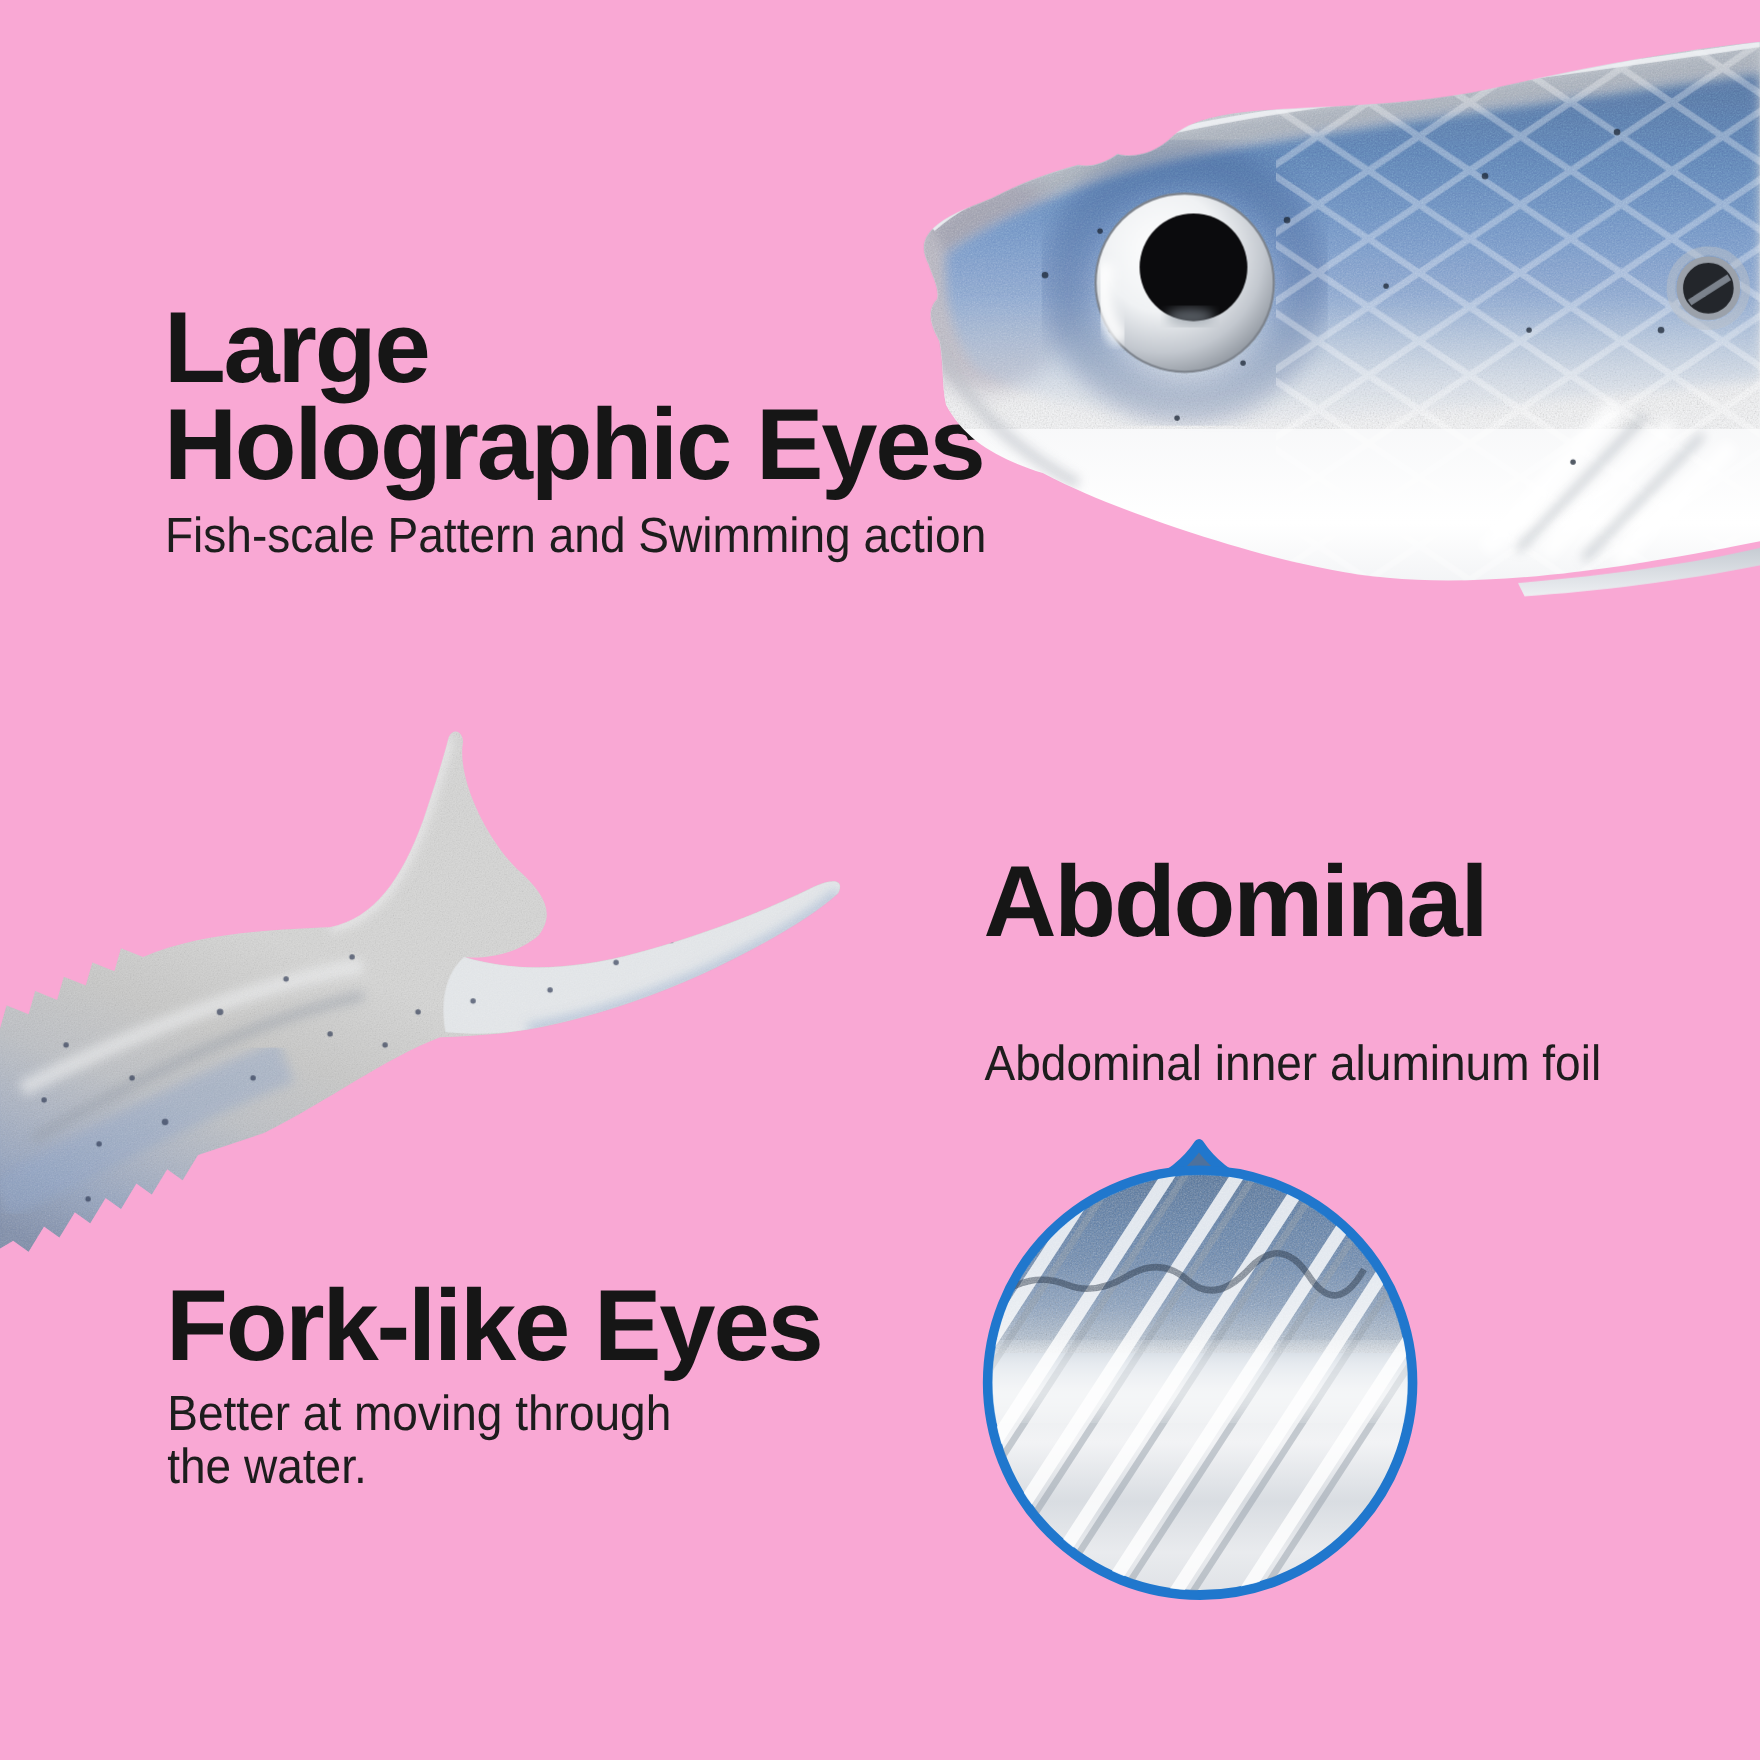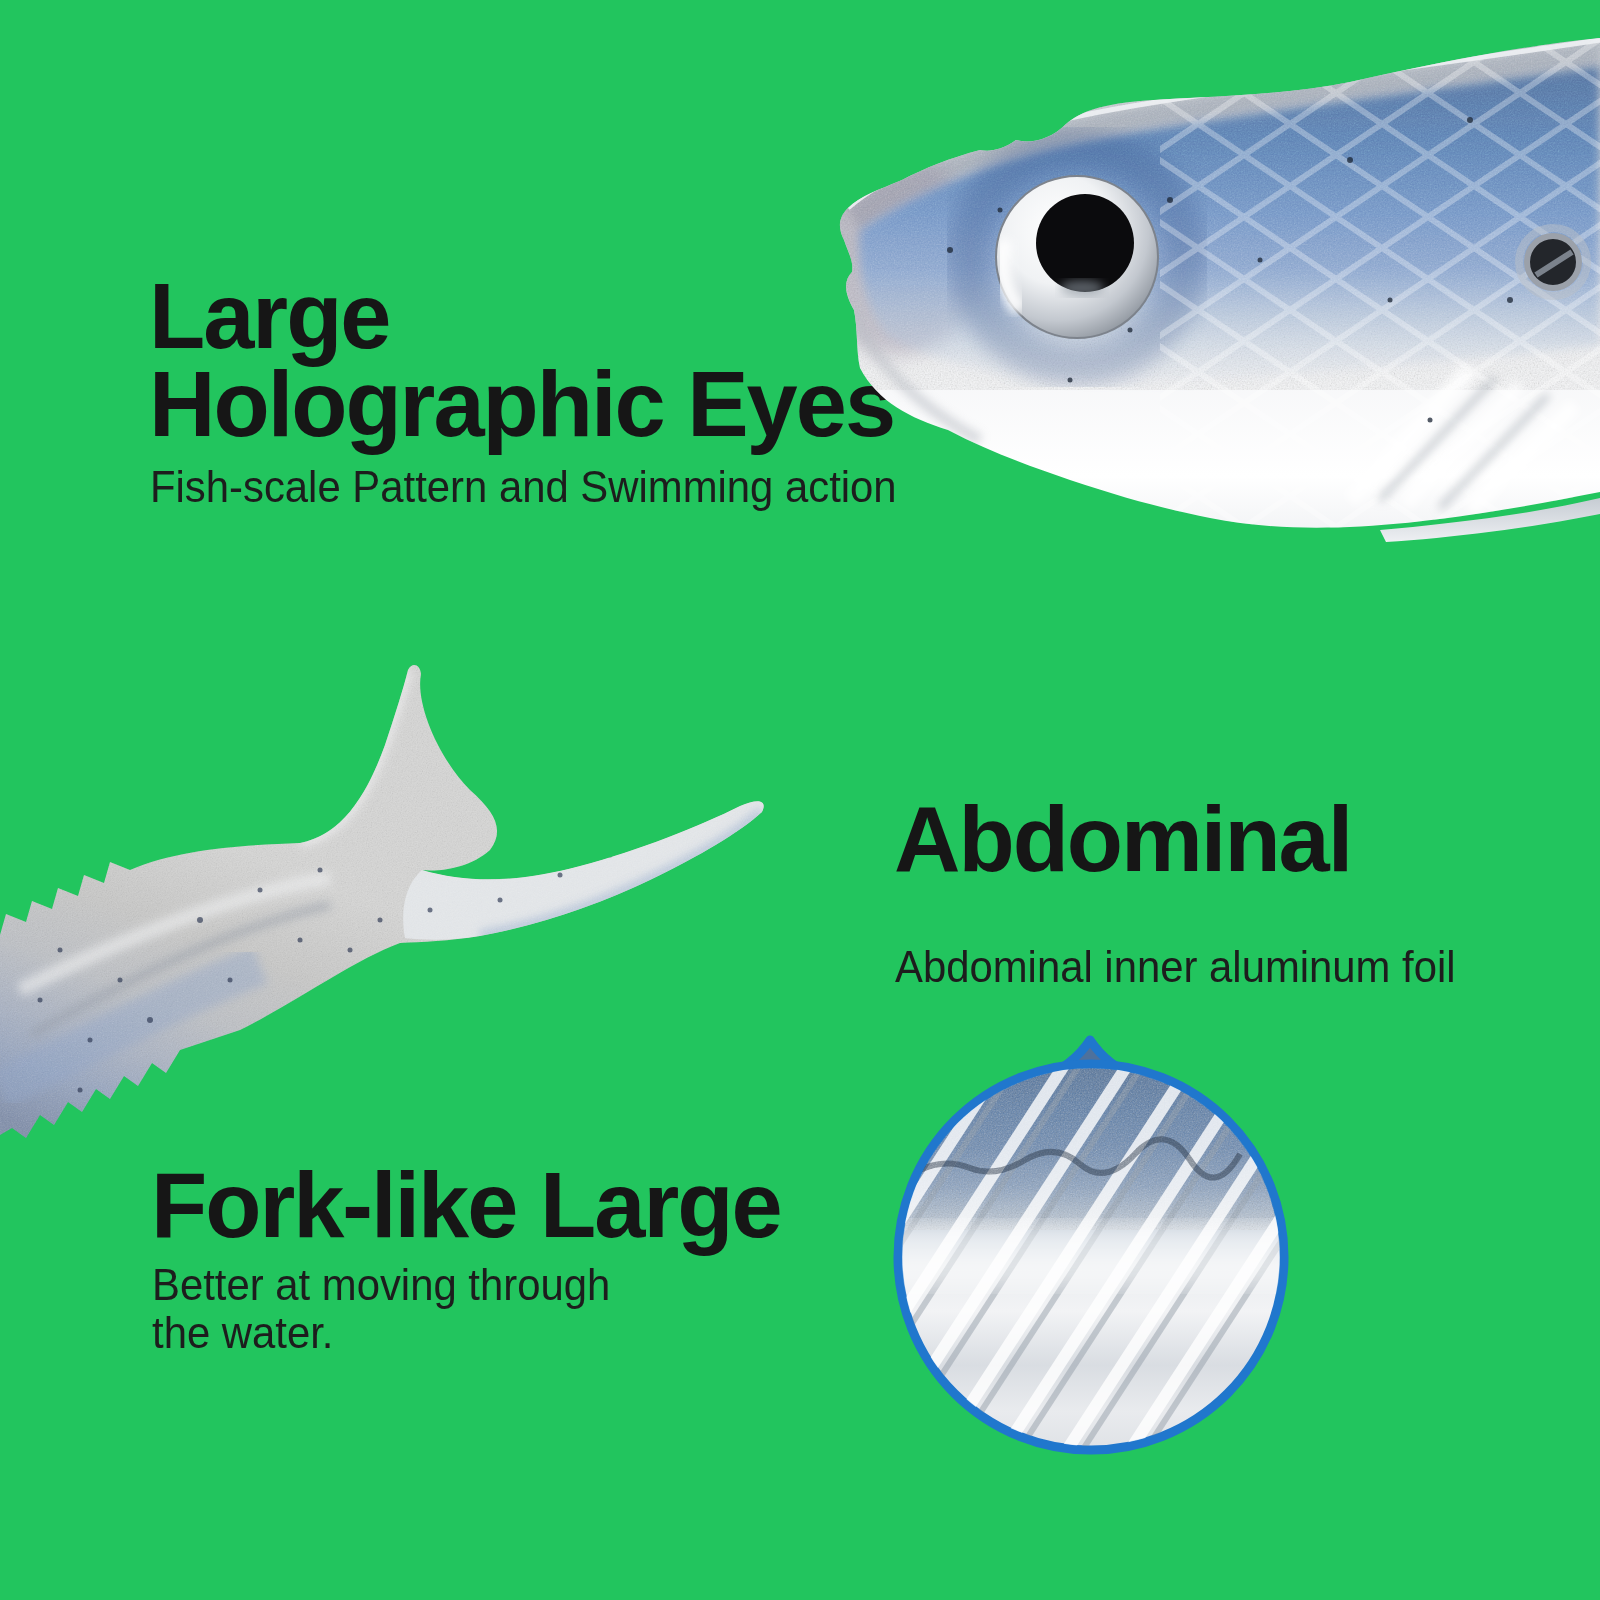--- a/index.html
+++ b/index.html
@@ -1,17 +1,17 @@
 <!DOCTYPE html>
 <html><head>
 <meta charset="utf-8">
 <style>
   html,body{margin:0;padding:0;}
   body{background:#ffffff;font-family:"Liberation Sans",sans-serif;}
-  #canvas{position:relative;width:1600px;height:1600px;background:#22c55e;overflow:hidden;}
+  #canvas{position:relative;width:1600px;height:1600px;background:#f9a8d4;overflow:hidden;}
 
   .headline{
     position:absolute;
     font-weight:bold;
     font-size:92px;
     line-height:88px;
     letter-spacing:-2px;
     color:#161616;
     white-space:nowrap;
   }
@@ -21,21 +21,21 @@
     font-size:45px;
     line-height:48px;
     color:#1d1d1d;
     transform:scaleX(0.93);
     transform-origin:left top;
     white-space:nowrap;
   }
 
   #eyes-title{left:149px;top:272px;}
   #eyes-sub{left:150px;top:463px;}
-  #foil-title{left:894px;top:795px;text-align:right;}
+  #foil-title{left:894px;top:776px;text-align:right;}
   #foil-sub{left:895px;top:943px;}
   #tail-title{left:151px;top:1161px;}
   #tail-sub{left:152px;top:1261px;}
 
   .photo{position:absolute;}
   #fish-head-photo{left:830px;top:0px;width:770px;height:560px;}
   #fork-tail-photo{left:0px;top:620px;width:780px;height:560px;}
   #foil-macro{left:870px;top:1020px;width:450px;height:450px;}
 </style>
 </head>
@@ -47,21 +47,21 @@
     <div>Large</div>
     <div>Holographic Eyes</div>
   </div>
   <div class="subline" id="eyes-sub" style="color: rgb(29, 29, 29);">Fish-scale Pattern and Swimming action</div>
 
   <div class="headline" id="foil-title" style="color: rgb(22, 22, 22);">
     <div>Abdominal</div>
   </div>
   <div class="subline" id="foil-sub" style="color: rgb(29, 29, 29);">Abdominal inner aluminum foil</div>
 
-  <div class="headline" id="tail-title" style="color: rgb(22, 22, 22);">Fork-like Large</div>
+  <div class="headline" id="tail-title" style="color: rgb(22, 22, 22);">Fork-like Eyes</div>
   <div class="subline" id="tail-sub" style="color: rgb(29, 29, 29);">
     <div>Better at moving through</div>
     <div>the water.</div>
   </div>
 
   <svg class="photo" id="fish-head-photo" viewBox="0 0 770 560" xmlns="http://www.w3.org/2000/svg">
     <defs>
       <linearGradient id="h-silver" x1="0" y1="0" x2="0" y2="560" gradientUnits="userSpaceOnUse">
         <stop offset="0" stop-color="#c2c8d1"></stop>
         <stop offset="0.35" stop-color="#d6dade"></stop>

